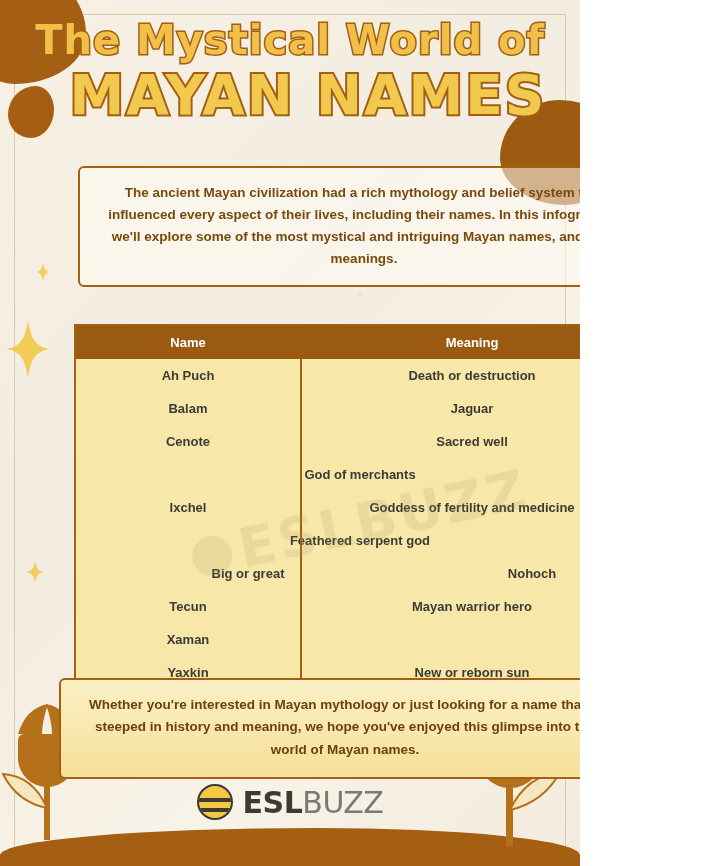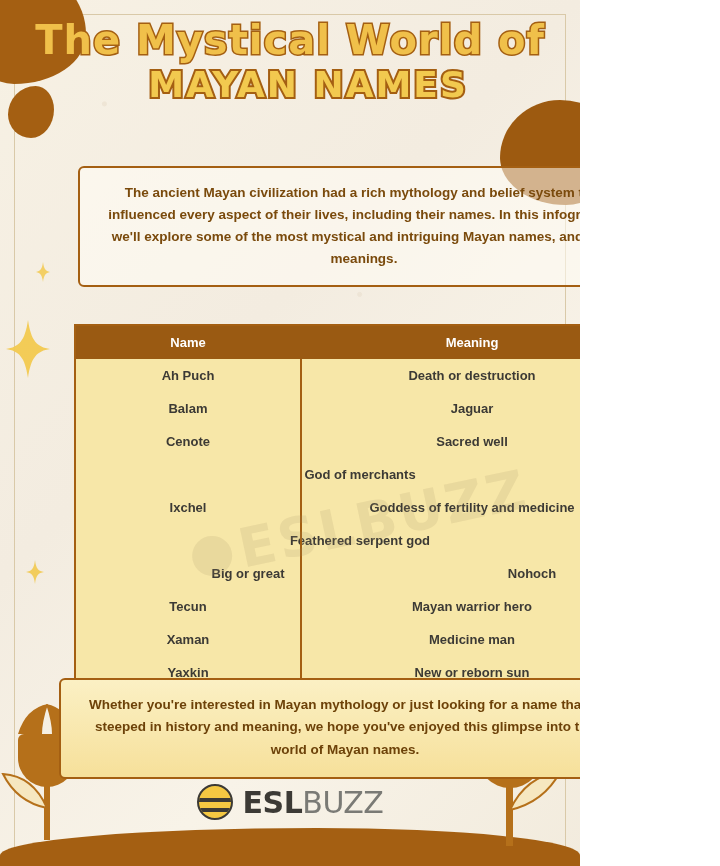--- a/index.html
+++ b/index.html
@@ -93,21 +93,21 @@
     font-size: 40px;
     font-weight: bold;
     color: #f0c04a;
     -webkit-text-stroke: 3px #a45f12;
     paint-order: stroke fill;
     letter-spacing: 1px;
     line-height: 1.1;
   }
   .title-line2 {
     font-family: "DejaVu Sans", sans-serif;
-    font-size: 36px;
+    font-size: 55px;
     font-weight: bold;
     color: #f2c94f;
     -webkit-text-stroke: 4px #a45f12;
     paint-order: stroke fill;
     letter-spacing: 2px;
     line-height: 1.15;
     margin-top: 2px;
     padding-left: 36px;
   }
 
@@ -364,21 +364,20 @@
       <div class="trow">
         <div class="td col-meaning">Big or great</div>
         <div class="td col-name">Nohoch</div>
       </div>
       <div class="trow">
         <div class="td col-name">Tecun</div>
         <div class="td col-meaning">Mayan warrior hero</div>
       </div>
       <div class="trow">
         <div class="td col-name">Xaman</div>
-        <div class="td col-meaning">Medicine man</div>
       </div>
       <div class="trow">
         <div class="td col-name">Yaxkin</div>
         <div class="td col-meaning">New or reborn sun</div>
       </div>
     </div>
   </div>
 
   <div class="footer-box">
     <span>Whether you're interested in Mayan mythology or just looking for a name that is steeped in history and meaning, we hope you've enjoyed this glimpse into the world of Mayan names.</span>

